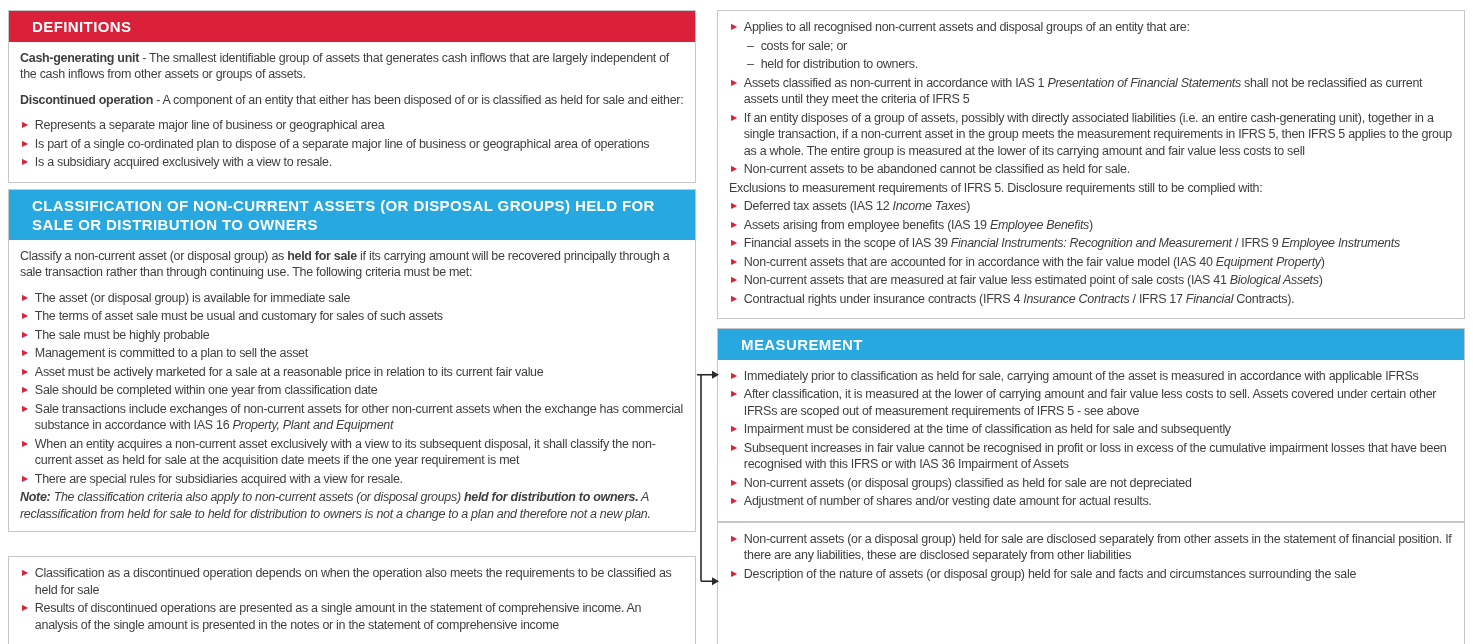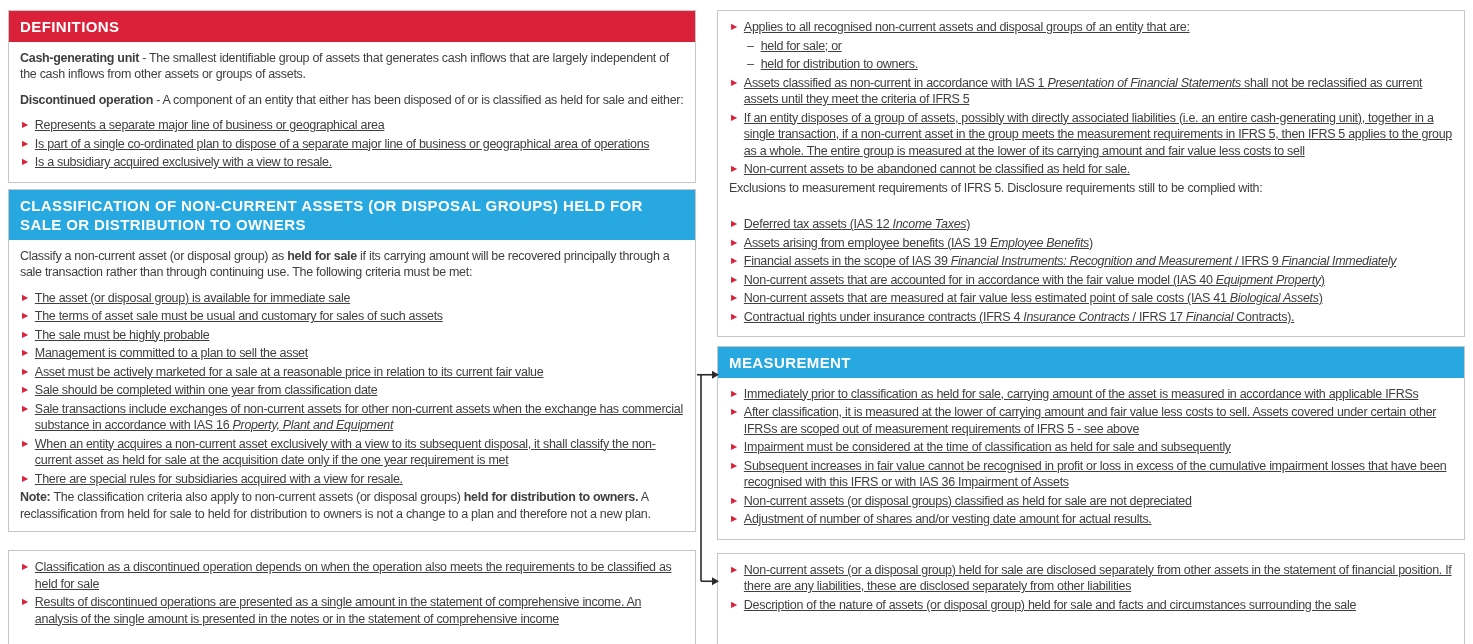--- a/index.html
+++ b/index.html
@@ -8,48 +8,48 @@
     font-family:"Liberation Sans", "DejaVu Sans", sans-serif;
     color:#3f3f3f;
   }
   .page { position:relative; width:1473px; height:644px; background:#fff; }
   .col { position:absolute; top:10px; }
   .col-left  { left:8px;   width:688px; }
   .col-right { left:717px; width:748px; }
 
   .panel { border:1px solid #c6c6c6; background:#fff; box-sizing:border-box; }
   .col-left  .panel:nth-child(1){ margin-bottom:6px;  min-height:170px; }
-  .col-left  .panel:nth-child(2){ margin-bottom:18px; min-height:292px; }
+  .col-left  .panel:nth-child(2){ margin-bottom:24px; min-height:292px; }
   .col-left  .panel:nth-child(3){ min-height:141px; }
   .col-right .panel:nth-child(1){ margin-bottom:9px;  min-height:288px; }
-  .col-right .panel:nth-child(2){ margin-bottom:13px; min-height:150px; }
+  .col-right .panel:nth-child(2){ min-height:150px; }
   .col-right .panel:nth-child(3){ min-height:167px; }
 
   .hdr {
     color:#fff; font-weight:bold; font-size:15px; line-height:1.3;
-    padding:6px 11px 5px; letter-spacing:.4px;
+    padding:6px 23px 5px; letter-spacing:.4px;
   }
   .hdr.red  { background:var(--red); }
   .hdr.blue { background:var(--blue); }
 
   .pbody {
     padding:8px 11px 9px;
     font-size:12.5px; letter-spacing:-0.3px; line-height:1.32;
   }
   .para  { margin:0 0 9px; }
-  .para:last-child { margin-bottom:0; }
-  .plain { margin:0 0 20px; }
+  .para:last-child { margin-bottom:0;font-style:italic; }
+  .plain { margin:0 0 2px; }
   .bullet, .dash { display:flex; margin:0 0 2px; }
   .dash { margin-left:18px; }
   .tri {
     flex:none; color:var(--red); font-size:8px; line-height:15px;
     margin:0 7px 0 2px; font-family:"DejaVu Sans", sans-serif;
   }
   .dashmark { flex:none; margin-right:7px; }
-  .btext { flex:1 1 auto;text-decoration:underline; }
+  .btext { flex:1 1 auto; }
   .seg-b { font-weight:bold;text-align:center; }
   .seg-i { font-style:italic; }
 
   svg.connector { position:absolute; left:0; top:0; pointer-events:none; }
 </style>
 </head>
 <body>
 
 <div class="page">
   <div class="col col-left">
@@ -99,21 +99,21 @@
           <div class="bullet">
             <span class="tri">▶</span>
             <span class="btext"><span>Sale should be completed within one year from classification date</span></span>
           </div>
           <div class="bullet">
             <span class="tri">▶</span>
             <span class="btext"><span>Sale transactions include exchanges of non-current assets for other non-current assets when the exchange has commercial substance in accordance with IAS 16 </span><span class="seg-i">Property, Plant and Equipment</span></span>
           </div>
           <div class="bullet">
             <span class="tri">▶</span>
-            <span class="btext"><span>When an entity acquires a non-current asset exclusively with a view to its subsequent disposal, it shall classify the non-current asset as held for sale at the acquisition date only if the one year requirement is met</span></span>
+            <span class="btext"><span>When an entity acquires a non-current asset exclusively with a view to its subsequent disposal, it shall classify the non-current asset as held for sale at the acquisition date meets if the one year requirement is met</span></span>
           </div>
           <div class="bullet">
             <span class="tri">▶</span>
             <span class="btext"><span>There are special rules for subsidiaries acquired with a view for resale.</span></span>
           </div>
           <p class="para"><span class="seg-b ">Note:</span><span> The classification criteria also apply to non-current assets (or disposal groups) </span><span class="seg-b ">held for distribution to owners.</span><span> A reclassification from held for sale to held for distribution to owners is not a change to a plan and therefore not a new plan.</span></p>
         </div>
       </section>
       <section class="panel">
         <div class="pbody">
@@ -130,21 +130,21 @@
     </div>
   <div class="col col-right">
       <section class="panel">
         <div class="pbody">
           <div class="bullet">
             <span class="tri">▶</span>
             <span class="btext"><span>Applies to all recognised non-current assets and disposal groups of an entity that are:</span></span>
           </div>
           <div class="dash">
             <span class="dashmark">–</span>
-            <span class="btext"><span>held for sale; or</span></span>
+            <span class="btext"><span>costs for sale; or</span></span>
           </div>
           <div class="dash">
             <span class="dashmark">–</span>
             <span class="btext"><span>held for distribution to owners.</span></span>
           </div>
           <div class="bullet">
             <span class="tri">▶</span>
             <span class="btext"><span>Assets classified as non-current in accordance with IAS 1 </span><span class="seg-i">Presentation of Financial Statements</span><span> shall not be reclassified as current assets until they meet the criteria of IFRS 5</span></span>
           </div>
           <div class="bullet">
@@ -159,21 +159,21 @@
           <div class="bullet">
             <span class="tri">▶</span>
             <span class="btext"><span>Deferred tax assets (IAS 12 </span><span class="seg-i">Income Taxes</span><span>)</span></span>
           </div>
           <div class="bullet">
             <span class="tri">▶</span>
             <span class="btext"><span>Assets arising from employee benefits (IAS 19 </span><span class="seg-i">Employee Benefits</span><span>)</span></span>
           </div>
           <div class="bullet">
             <span class="tri">▶</span>
-            <span class="btext"><span>Financial assets in the scope of IAS 39 </span><span class="seg-i">Financial Instruments: Recognition and Measurement</span><span> / IFRS 9 </span><span class="seg-i">Financial Immediately</span></span>
+            <span class="btext"><span>Financial assets in the scope of IAS 39 </span><span class="seg-i">Financial Instruments: Recognition and Measurement</span><span> / IFRS 9 </span><span class="seg-i">Employee Instruments</span></span>
           </div>
           <div class="bullet">
             <span class="tri">▶</span>
             <span class="btext"><span>Non-current assets that are accounted for in accordance with the fair value model (IAS 40 </span><span class="seg-i">Equipment Property</span><span>)</span></span>
           </div>
           <div class="bullet">
             <span class="tri">▶</span>
             <span class="btext"><span>Non-current assets that are measured at fair value less estimated point of sale costs (IAS 41 </span><span class="seg-i">Biological Assets</span><span>)</span></span>
           </div>
           <div class="bullet">

